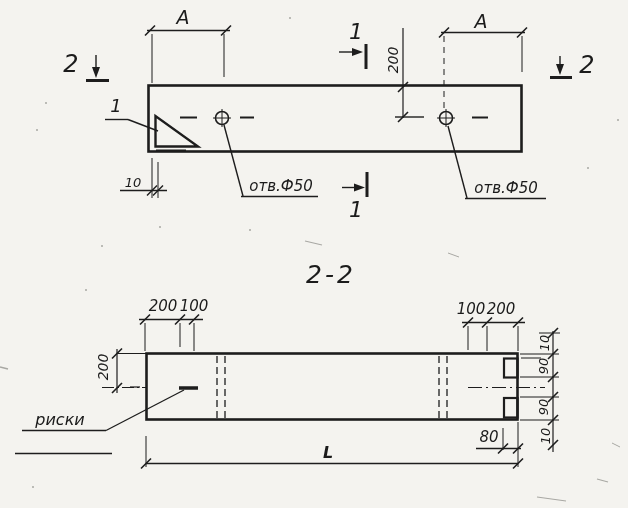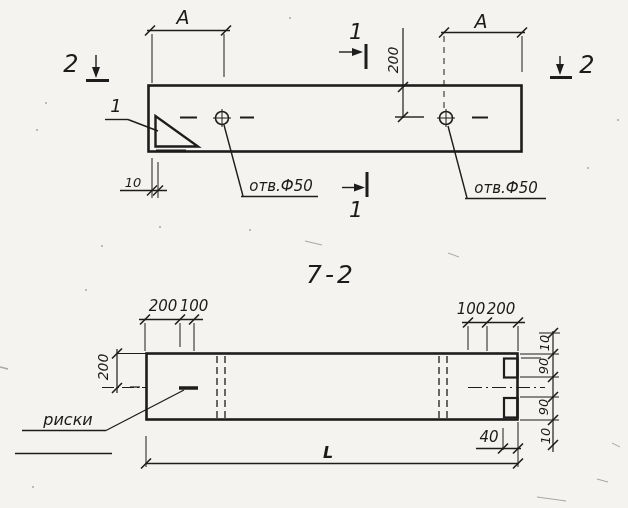--- a/index.html
+++ b/index.html
@@ -244,32 +244,32 @@
   <div class="lbl" style="left:71px;top:64px;font-size:24px;">2</div>
   <div class="lbl" style="left:587px;top:65px;font-size:24px;">2</div>
 
   <div class="lbl rot" style="left:393px;top:60px;font-size:14px;">200</div>
   <div class="lbl" style="left:116px;top:106px;font-size:18px;">1</div>
   <div class="lbl" style="left:133px;top:182px;font-size:13px;">10</div>
 
   <div class="lbl" style="left:281px;top:186px;font-size:15px;">отв.Ф50</div>
   <div class="lbl" style="left:506px;top:188px;font-size:15px;">отв.Ф50</div>
 
-  <div class="lbl" style="left:331px;top:274px;font-size:25px;letter-spacing:3px;">7-2</div>
+  <div class="lbl" style="left:331px;top:274px;font-size:25px;letter-spacing:3px;">2-2</div>
 
   <div class="lbl" style="left:163px;top:306px;font-size:15px;">200</div>
   <div class="lbl" style="left:194px;top:306px;font-size:15px;">100</div>
   <div class="lbl" style="left:471px;top:309px;font-size:15px;">100</div>
   <div class="lbl" style="left:501px;top:309px;font-size:15px;">200</div>
 
   <div class="lbl rot" style="left:103px;top:367px;font-size:14px;">200</div>
 
   <div class="lbl rot" style="left:544px;top:343px;font-size:13px;">10</div>
   <div class="lbl rot" style="left:543px;top:366px;font-size:13px;">90</div>
   <div class="lbl rot" style="left:543px;top:407px;font-size:13px;">90</div>
   <div class="lbl rot" style="left:545px;top:436px;font-size:13px;">10</div>
 
-  <div class="lbl" style="left:489px;top:437px;font-size:15px;">40</div>
+  <div class="lbl" style="left:489px;top:437px;font-size:15px;">80</div>
   <div class="lbl" style="left:328px;top:453px;font-size:16px;font-weight:bold;">L</div>
 
-  <div class="lbl" style="left:68px;top:420px;font-size:16px;">риски</div>
+  <div class="lbl" style="left:60px;top:420px;font-size:16px;">риски</div>
 
 </div>
 
 </body></html>

